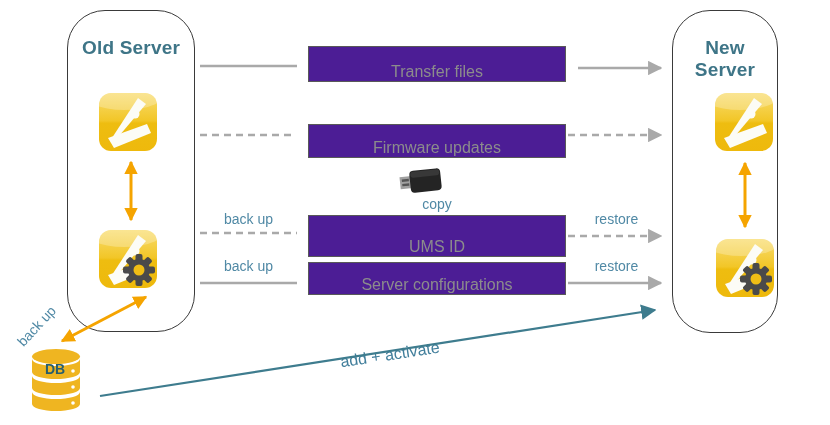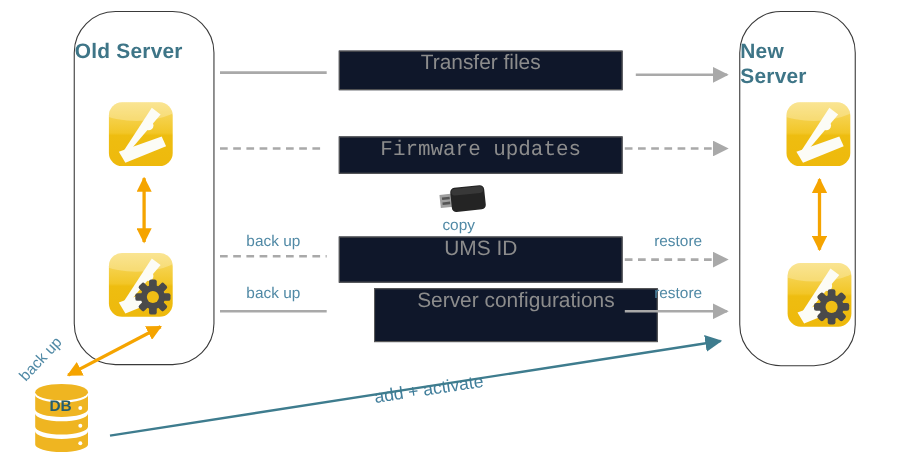--- a/index.html
+++ b/index.html
@@ -5,27 +5,27 @@
   html,body{margin:0;padding:0;background:#ffffff;}
   .canvas{
     position:relative;width:830px;height:425px;background:#ffffff;overflow:hidden;
     font-family:"Liberation Sans", sans-serif;
   }
   .panel{
     position:absolute;background:#ffffff;border:1.6px solid #3a3a3a;border-radius:38px;
     box-sizing:border-box;z-index:1;
   }
   .panel-title{
-    text-align:left;margin-top:26px;font-size:19px;font-weight:bold;color:#3e7587;
+    text-align:center;margin-top:26px;font-size:19px;font-weight:bold;color:#3e7587;
     letter-spacing:0.2px;
   }
   .flow-box{
-    position:absolute;left:308px;width:258px;background:#0f172a;border:1.4px solid #595959;
-    box-sizing:border-box;display:flex;align-items:flex-start;justify-content:center;
-    font-size:19px;color:#8c8c8c;z-index:2;
+    position:absolute;left:308px;width:258px;background:#4c1d95;border:1.4px solid #595959;
+    box-sizing:border-box;display:flex;align-items:flex-end;justify-content:center;
+    font-size:16px;color:#8c8c8c;z-index:2;
   }
   .overlay{position:absolute;left:0;top:0;width:830px;height:425px;z-index:5;pointer-events:none;}
   .icon{position:absolute;width:60px;height:60px;z-index:6;}
   .small-label{
     position:absolute;font-size:14px;color:#5089a5;text-align:center;z-index:4;white-space:nowrap;
   }
   .add-label{
     position:absolute;font-size:16px;color:#417e9b;text-align:center;z-index:4;
     transform:rotate(-8.5deg);white-space:nowrap;
   }
@@ -44,27 +44,27 @@
   <div class="panel" style="left:67px;top:10px;width:128px;height:322px;">
     <div class="panel-title">Old Server</div>
   </div>
   <div class="panel" style="left:672px;top:10px;width:106px;height:323px;">
     <div class="panel-title">New Server</div>
   </div>
 
   <div class="flow-box" style="top:46px;height:36px;">
     <span>Transfer files</span>
   </div>
-  <div class="flow-box" style="top:124px;height:34px;font-family:Liberation Mono, monospace;">
+  <div class="flow-box" style="top:124px;height:34px;">
     <span>Firmware updates</span>
   </div>
   <div class="flow-box" style="top:215px;height:42px;">
     <span>UMS ID</span>
   </div>
-  <div class="flow-box" style="top:262px;height:49px;margin-left:32px;">
+  <div class="flow-box" style="top:262px;height:33px;">
     <span>Server configurations</span>
   </div>
 
   <svg class="overlay" viewBox="0 0 830 425">
     <defs>
       <marker id="ah-gray" viewBox="0 0 10 10" refX="9" refY="5" markerWidth="6" markerHeight="6" orient="auto-start-reverse">
         <path d="M0,0 L10,5 L0,10 z" fill="#a9a9a9"></path>
       </marker>
       <marker id="ah-orange" viewBox="0 0 10 10" refX="9" refY="5" markerWidth="4.6" markerHeight="4.6" orient="auto-start-reverse">
         <path d="M0,0 L10,5 L0,10 z" fill="#f5a400"></path>
@@ -161,21 +161,21 @@
     <circle cx="41" cy="41" r="5.5" fill="#f0be15"></circle>
   </svg>
 
   <svg class="usb-icon" style="left:397px;top:165px;width:48px;height:32px;" viewBox="0 0 48 32">
     <rect x="3" y="10" width="12" height="12" fill="#a0a0a0"></rect>
     <rect x="5" y="12.5" width="7" height="2.4" fill="#555555"></rect>
     <rect x="5" y="17" width="7" height="2.4" fill="#555555"></rect>
     <rect x="13" y="5" width="31" height="22" rx="4" fill="#242424"></rect>
     <rect x="14" y="6" width="29" height="6" rx="3" fill="#383838"></rect>
   </svg>
-  <div class="small-label" style="left:384px;top:196px;width:66px;">copy</div>
+  <div class="small-label" style="left:404px;top:196px;width:66px;">copy</div>
 
   <div class="small-label" style="left:200px;top:211px;width:97px;">back up</div>
   <div class="small-label" style="left:200px;top:258px;width:97px;">back up</div>
   <div class="small-label" style="left:568px;top:211px;width:97px;">restore</div>
   <div class="small-label" style="left:568px;top:258px;width:97px;">restore</div>
 
   <div class="rot-label" style="left:12px;top:318px;">back up</div>
 
   <div class="add-label" style="left:300px;top:346px;width:180px;">add + activate</div>
 

